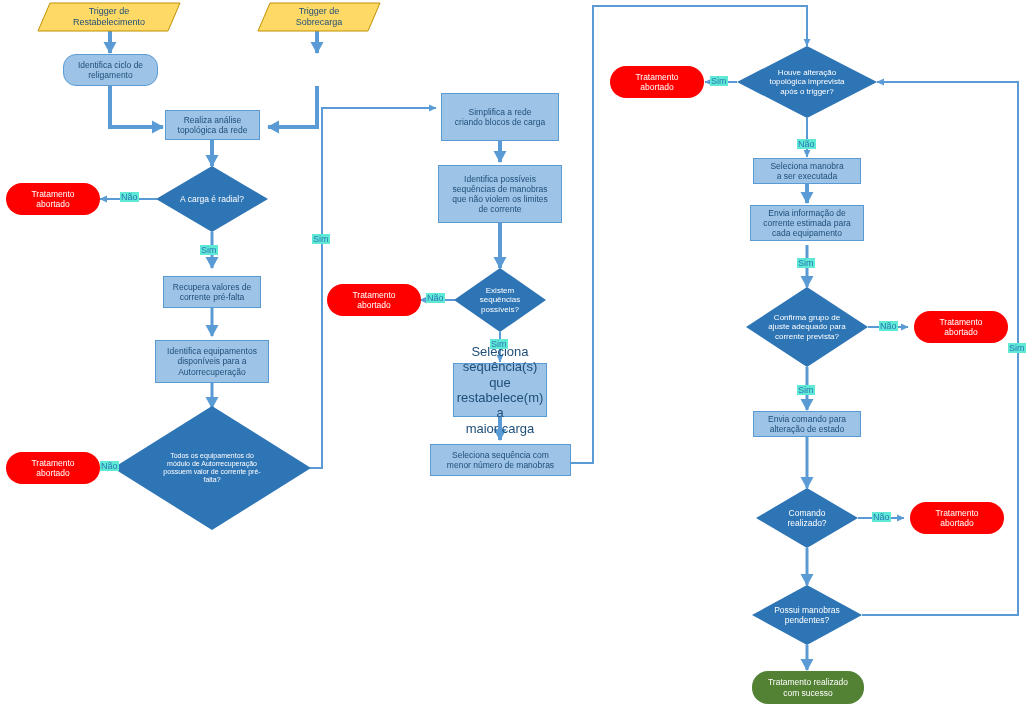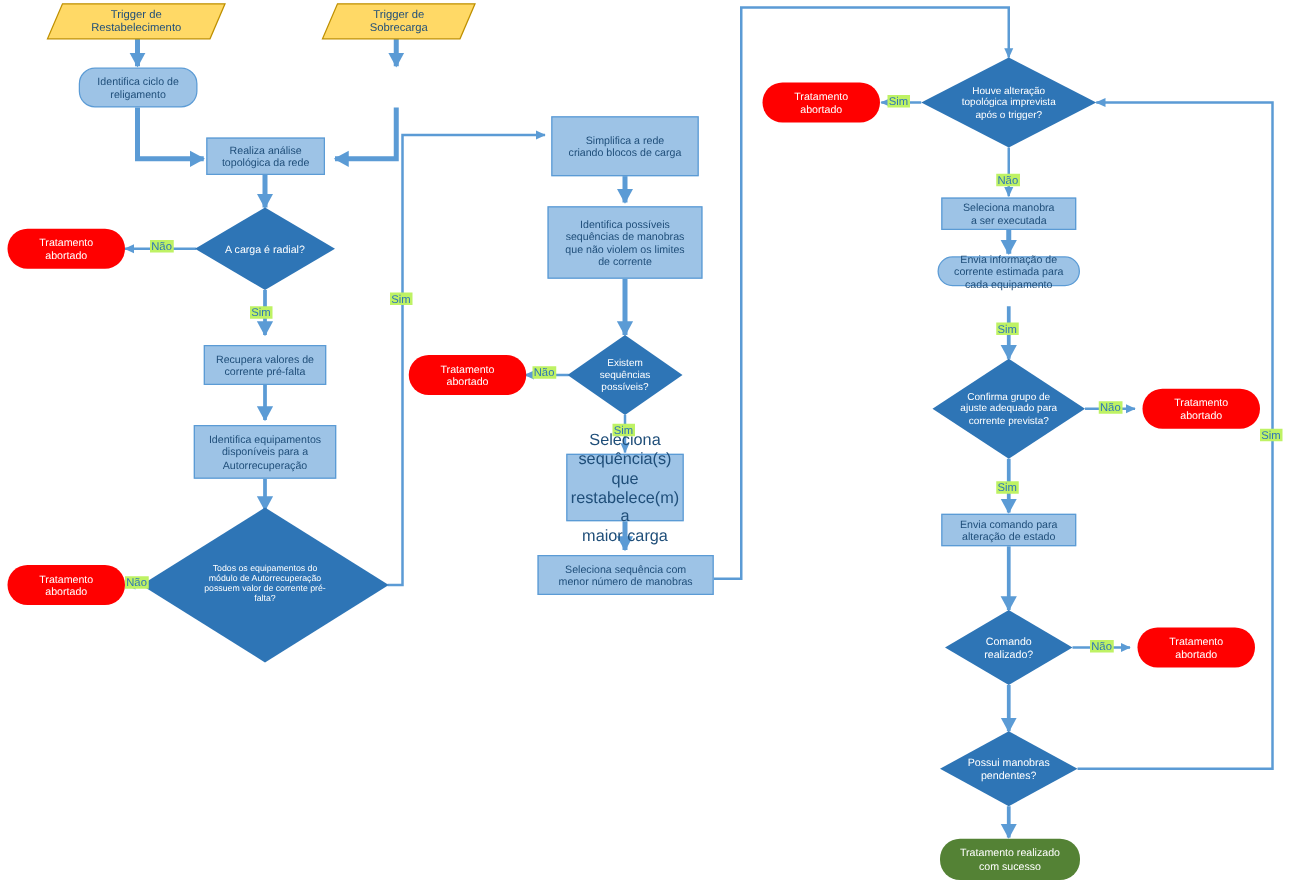--- a/index.html
+++ b/index.html
@@ -53,21 +53,21 @@
   .term-abort {
     color: #FFFFFF;
   }
   .term-ok {
     color: #FFFFFF;
   }
   .edge-label {
     position: absolute;
     color: #2E75B6;
     font-size: 9px;
-    background: #bef264;
+    background: #5eead4;
     padding: 0 1px;
     white-space: nowrap;
   }
 </style>
 </head>
 <body>
 
 <div id="canvas">
 
   <svg class="layer" viewBox="0 0 1033 710">
@@ -205,21 +205,21 @@
 sequência(s) que
 restabelece(m) a
 maior carga</div>
 
   <div class="node proc" style="left:430px; top:444px; width:141px; height:32px; font-size:8.5px;">Seleciona sequência com
 menor número de manobras</div>
 
   <div class="node proc" style="left:753px; top:158px; width:108px; height:26px; font-size:8.5px;">Seleciona manobra
 a ser executada</div>
 
-  <div class="node proc" style="left:750px; top:205px; width:114px; height:24px; font-size:8.5px;border-radius:15px;">Envia informação de
+  <div class="node proc" style="left:750px; top:205px; width:114px; height:36px; font-size:8.5px;">Envia informação de
 corrente estimada para
 cada equipamento</div>
 
   <div class="node proc" style="left:753px; top:411px; width:108px; height:26px; font-size:8.5px;">Envia comando para
 alteração de estado</div>
 
   <div class="node dec" style="left:162px; top:188px; width:100px; height:22px; font-size:8.5px;">A carga é radial?</div>
 
   <div class="node dec" style="left:128px; top:443px; width:168px; height:50px; font-size:7px;">Todos os equipamentos do
 módulo de Autorrecuperação

